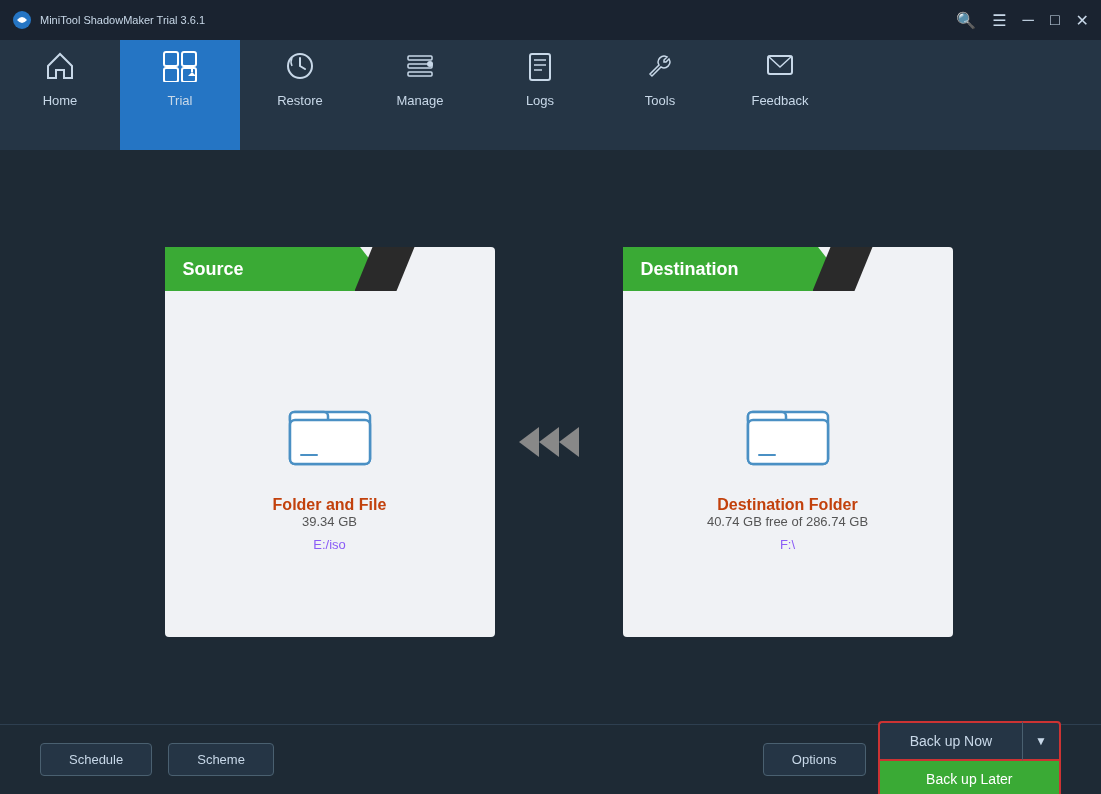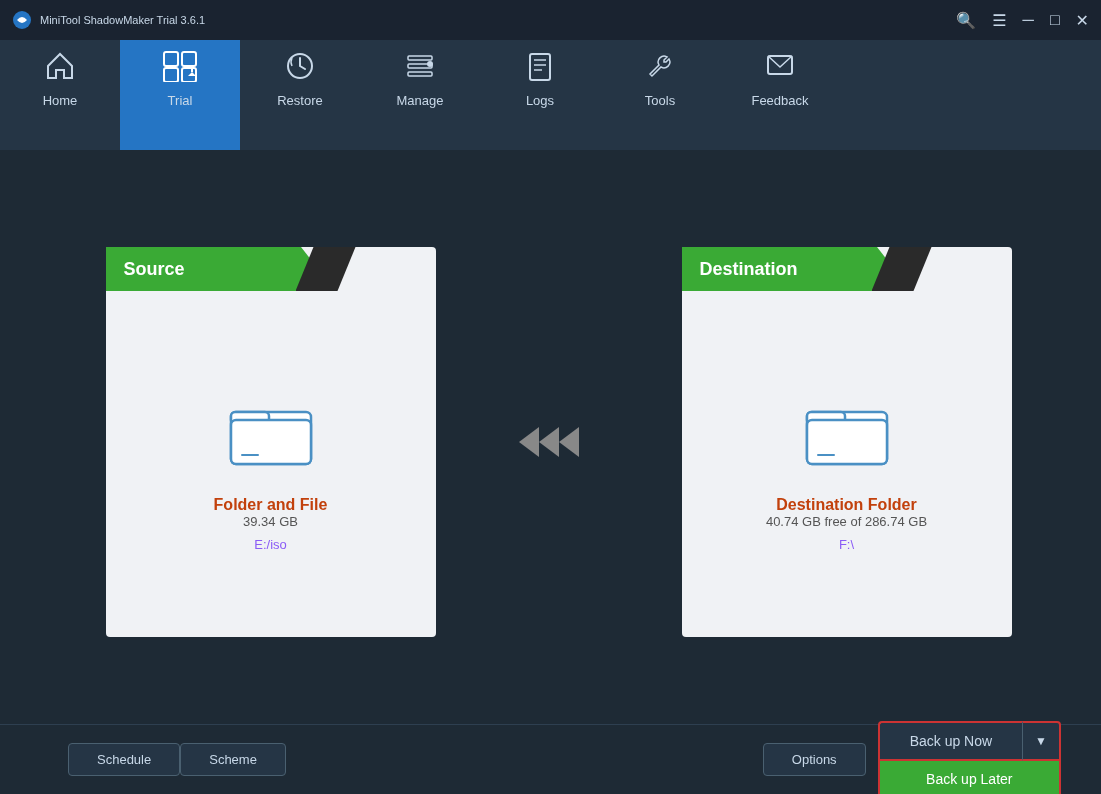--- a/index.html
+++ b/index.html
@@ -73,21 +73,21 @@
     .nav-item .nav-label {
       font-size: 13px;
     }
 
     
     .main-content {
       padding: 30px 50px 20px 66px;
       display: flex;
       align-items: center;
       justify-content: center;
-      gap: 83px;
+      gap: 24px;
       height: calc(794px - 40px - 110px - 70px);
     }
 
     
     .panel {
       width: 330px;
       height: 390px;
       background: #f0f2f5;
       border-radius: 4px;
       position: relative;
@@ -166,21 +166,21 @@
       height: 70px;
       background: #1e2a35;
       border-top: 1px solid #2e3f50;
       display: flex;
       align-items: center;
       padding: 0 40px;
       justify-content: space-between;
     }
     .bottom-left {
       display: flex;
-      margin-left: 28px;
+      gap: 16px;
     }
     .btn-outline {
       background: #253545;
       color: #c8d8e8;
       border: 1px solid #4a6070;
       border-radius: 4px;
       padding: 8px 28px;
       font-size: 13px;
       cursor: pointer;
     }

